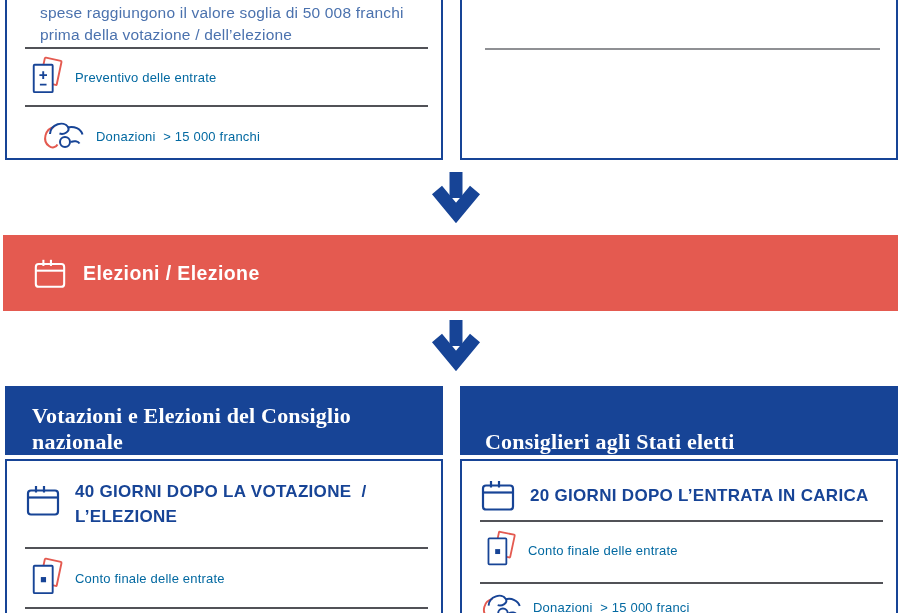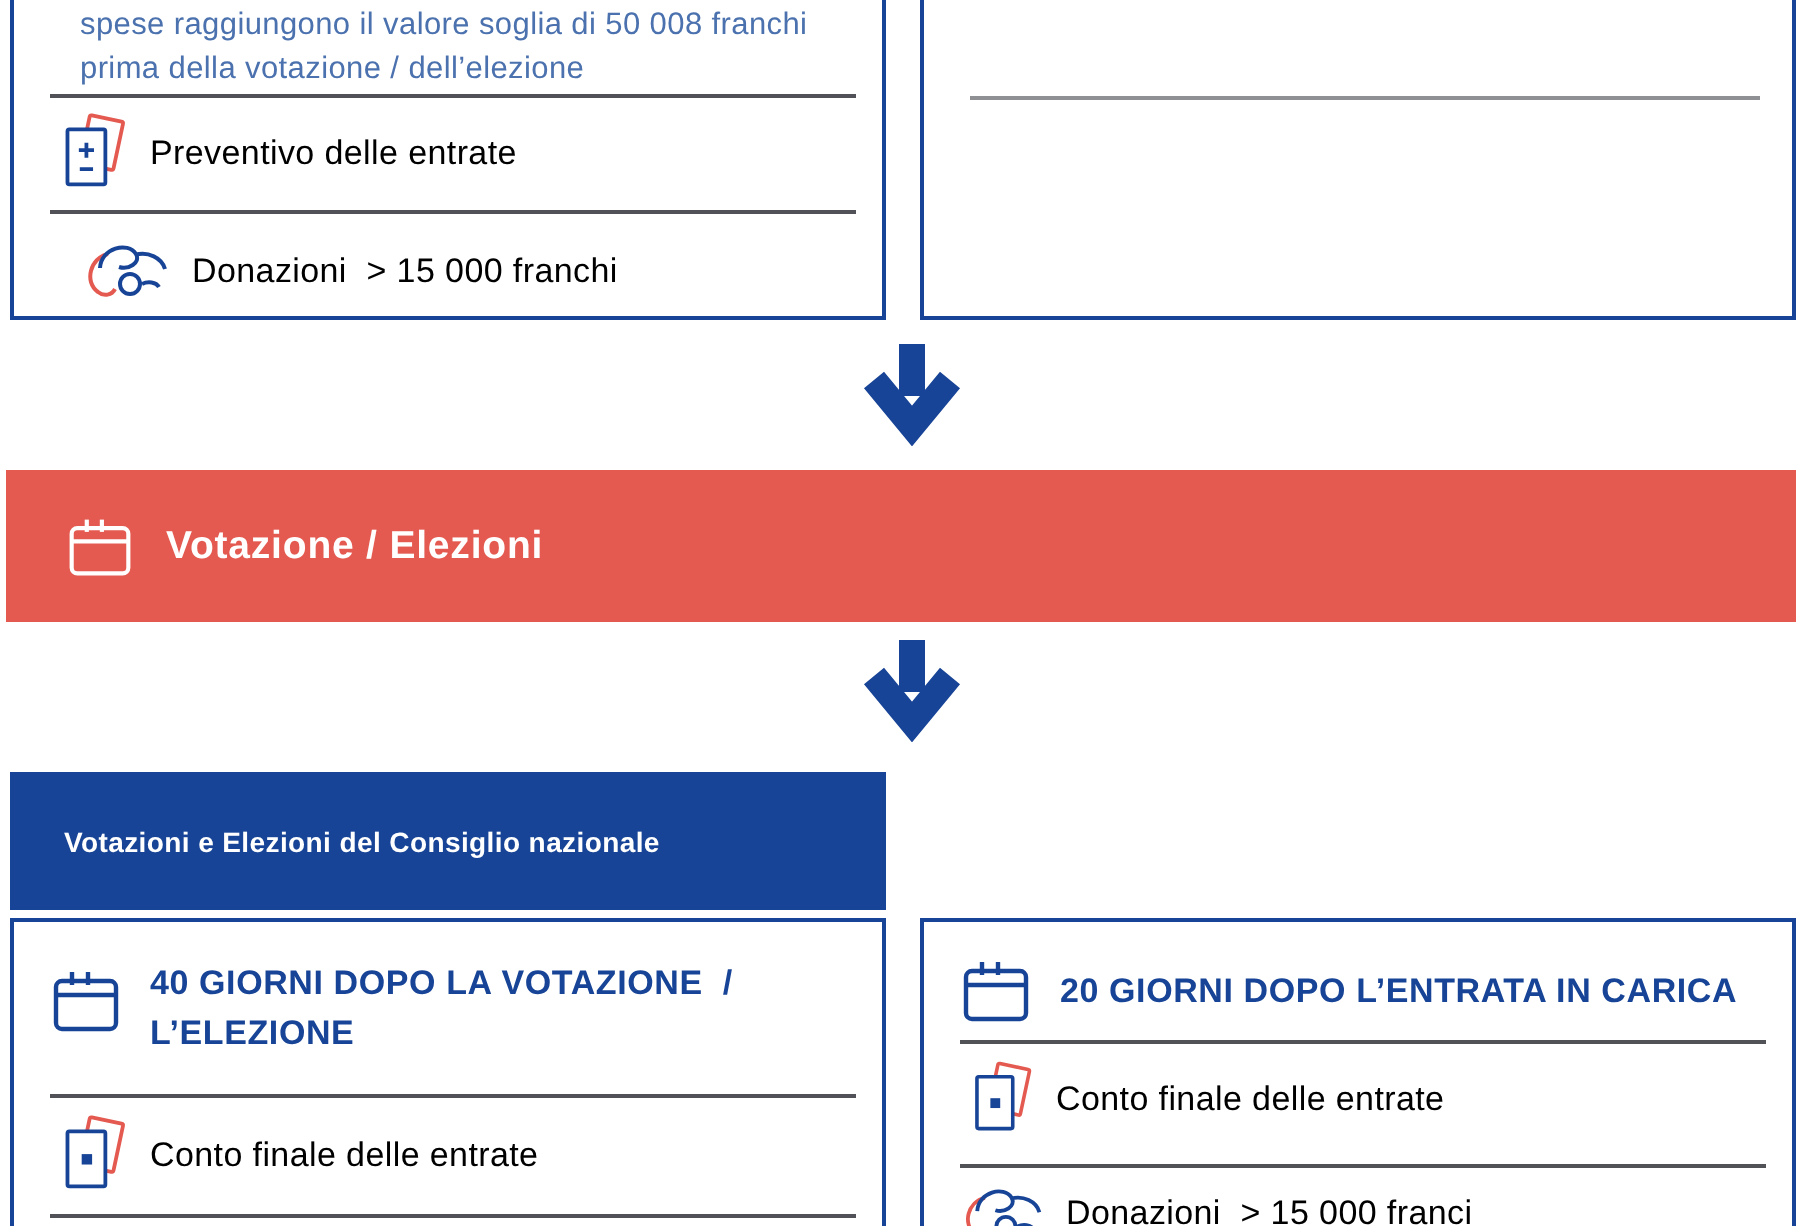--- a/index.html
+++ b/index.html
@@ -5,30 +5,30 @@
   html,body{margin:0;padding:0;background:#fff;}
   #canvas{
     position:relative;width:905px;height:613px;overflow:hidden;background:#fff;
     font-family:"Liberation Sans","DejaVu Sans",sans-serif;
   }
   .box{position:absolute;background:#fff;border:2px solid #174496;box-sizing:border-box;}
   .divider{position:absolute;border:0;border-top:2px solid #515257;margin:0;}
   .divider.gray{border-top-color:#8f9094;}
   .row{position:absolute;display:flex;align-items:center;}
   .row .ric{flex:0 0 auto;display:flex;align-items:center;justify-content:center;}
-  .row .label{white-space:pre-wrap;color:#000000;font-size:17px;font-weight:500;letter-spacing:.2px;}
+  .row .label{white-space:pre-wrap;color:#0369a1;font-size:13px;font-weight:500;letter-spacing:.2px;}
   .intro{position:absolute;color:#4b72ae;font-size:15.5px;line-height:22px;font-weight:500;
          letter-spacing:.2px;white-space:pre-wrap;}
   .deadline-text{color:#174496;font-weight:700;font-size:17px;line-height:25px;
                  letter-spacing:.3px;white-space:pre-wrap;}
   .banner{position:absolute;left:3px;top:235px;width:895px;height:76px;background:#e45a50;
           display:flex;align-items:center;padding-left:30px;box-sizing:border-box;}
   .banner-label{color:#fff;font-weight:700;font-size:19.5px;letter-spacing:.4px;margin-left:16px;}
-  .hdr{position:absolute;background:#174496;display:flex;align-items:center;box-sizing:border-box;
-       color:#fff;font-weight:700;font-size:14px;letter-spacing:.2px;height:69px;top:386px;width:438px;}
+  .hdr{position:absolute;background:#174496;display:flex;align-items:flex-end;box-sizing:border-box;
+       color:#fff;font-weight:700;font-size:22px;letter-spacing:.2px;height:69px;top:386px;width:438px;font-family:Liberation Serif, serif;}
   .arrow{position:absolute;width:52px;height:52px;left:430px;}
   svg{display:block;}
 </style>
 </head>
 <body>
 
 <svg width="0" height="0" style="position:absolute">
   <defs>
     <g id="ic-calendar">
       <rect x="3" y="7" width="30" height="24" rx="3" fill="none" stroke-width="2.2"></rect>
@@ -93,21 +93,21 @@
         <use href="#ic-arrow-down"></use>
       </svg>
   </div>
 
   <div class="banner">
     <span class="ric">
       <svg width="34" height="33" viewBox="0 0 36 34" stroke="#ffffff">
           <use href="#ic-calendar"></use>
         </svg>
     </span>
-    <span class="banner-label">Votazione / Elezioni</span>
+    <span class="banner-label">Elezioni / Elezione</span>
   </div>
 
   <div class="arrow" style="top:319px;">
     <svg width="52" height="52" viewBox="0 0 52 52">
         <use href="#ic-arrow-down"></use>
       </svg>
   </div>
 
   <div class="hdr" style="left:5px;padding-left:27px;">
     <span>Votazioni e Elezioni del Consiglio nazionale</span>
@@ -132,20 +132,23 @@
           <use href="#ic-pages-base"></use>
           <rect x="12.5" y="21" width="5.5" height="5.5" fill="#174496"></rect>
         </svg>
       </span>
       <span class="label" style="margin-left:10px;">Conto finale delle entrate</span>
     </div>
 
     <hr class="divider" style="left:18px;right:13px;top:146px;">
   </div>
 
+  <div class="hdr" style="left:460px;padding-left:25px;">
+    <span>Consiglieri agli Stati eletti</span>
+  </div>
 
   <div class="box" style="left:460px;top:459px;width:438px;height:164px;">
     <div class="row" style="left:18px;top:17px;width:410px;">
       <span class="ric">
         <svg width="36" height="35" viewBox="0 0 36 34" stroke="#174496">
             <use href="#ic-calendar"></use>
           </svg>
       </span>
       <span class="deadline-text" style="margin-left:14px;">20 GIORNI DOPO L’ENTRATA IN CARICA</span>
     </div>

